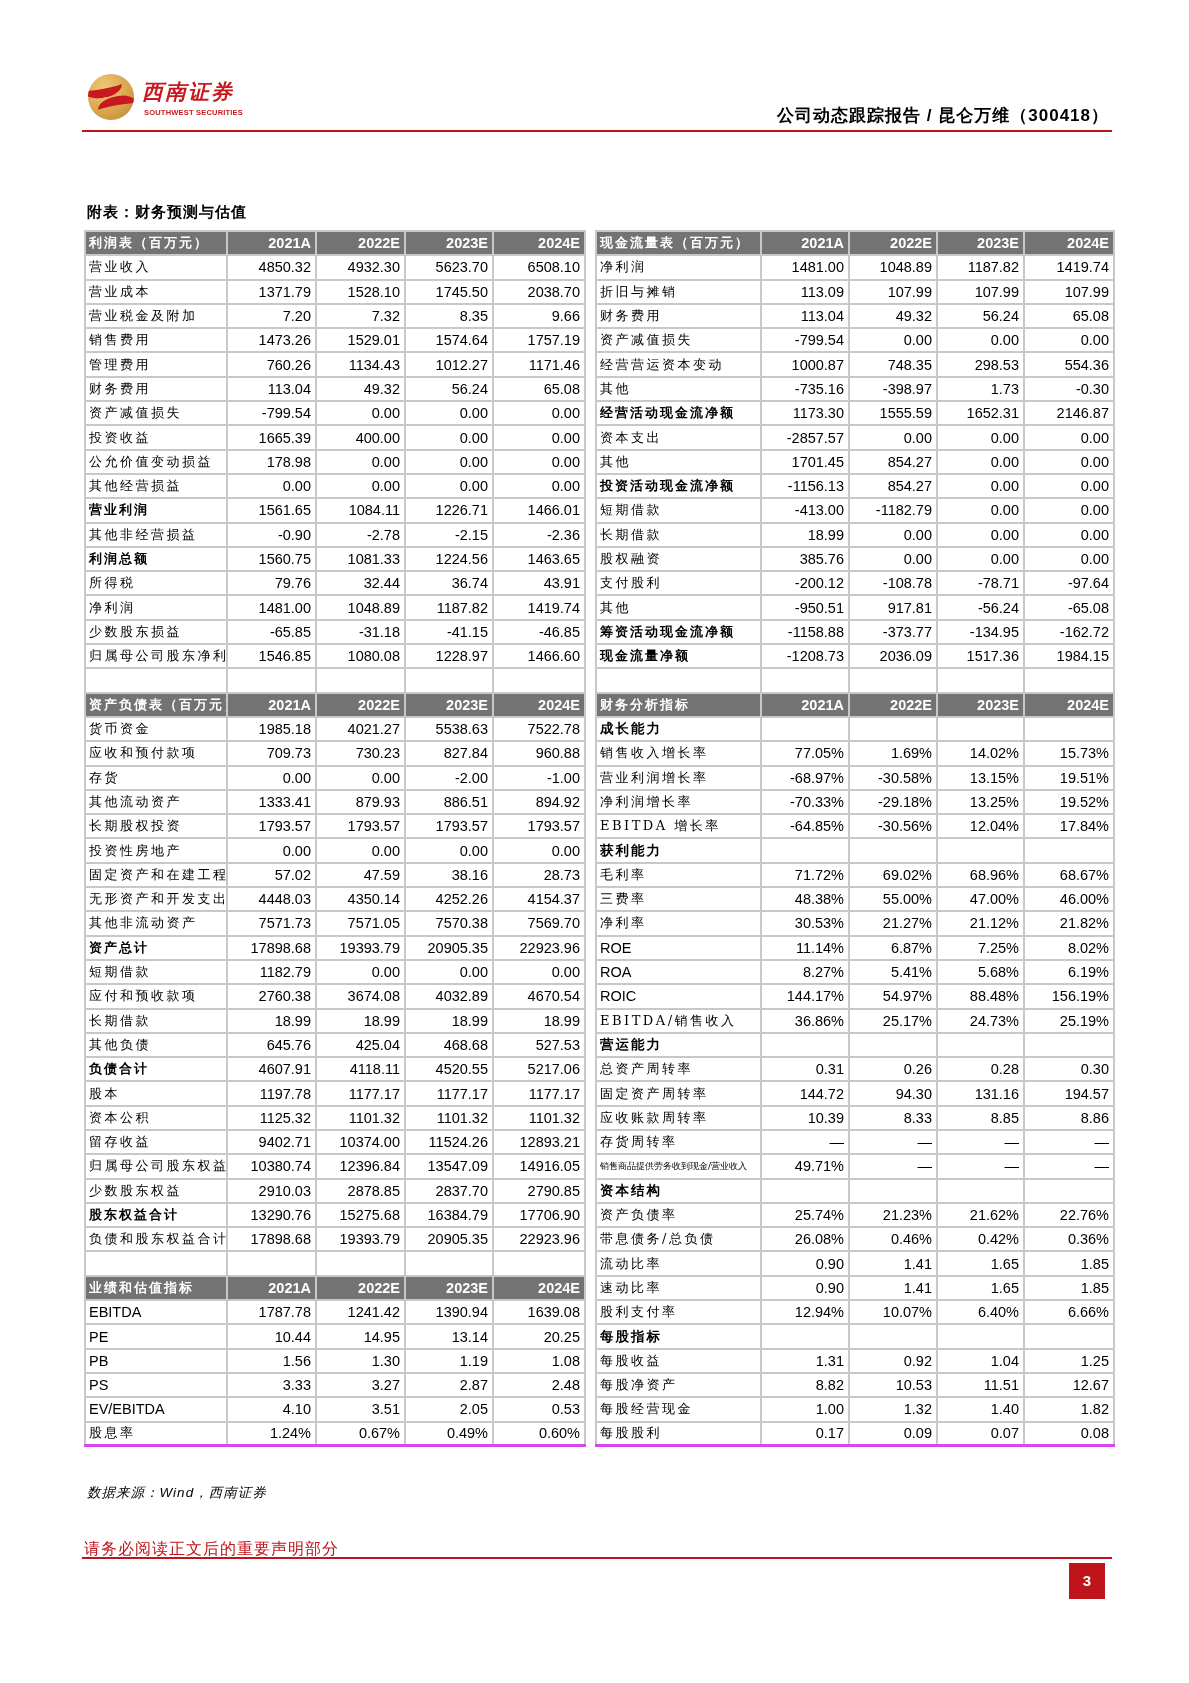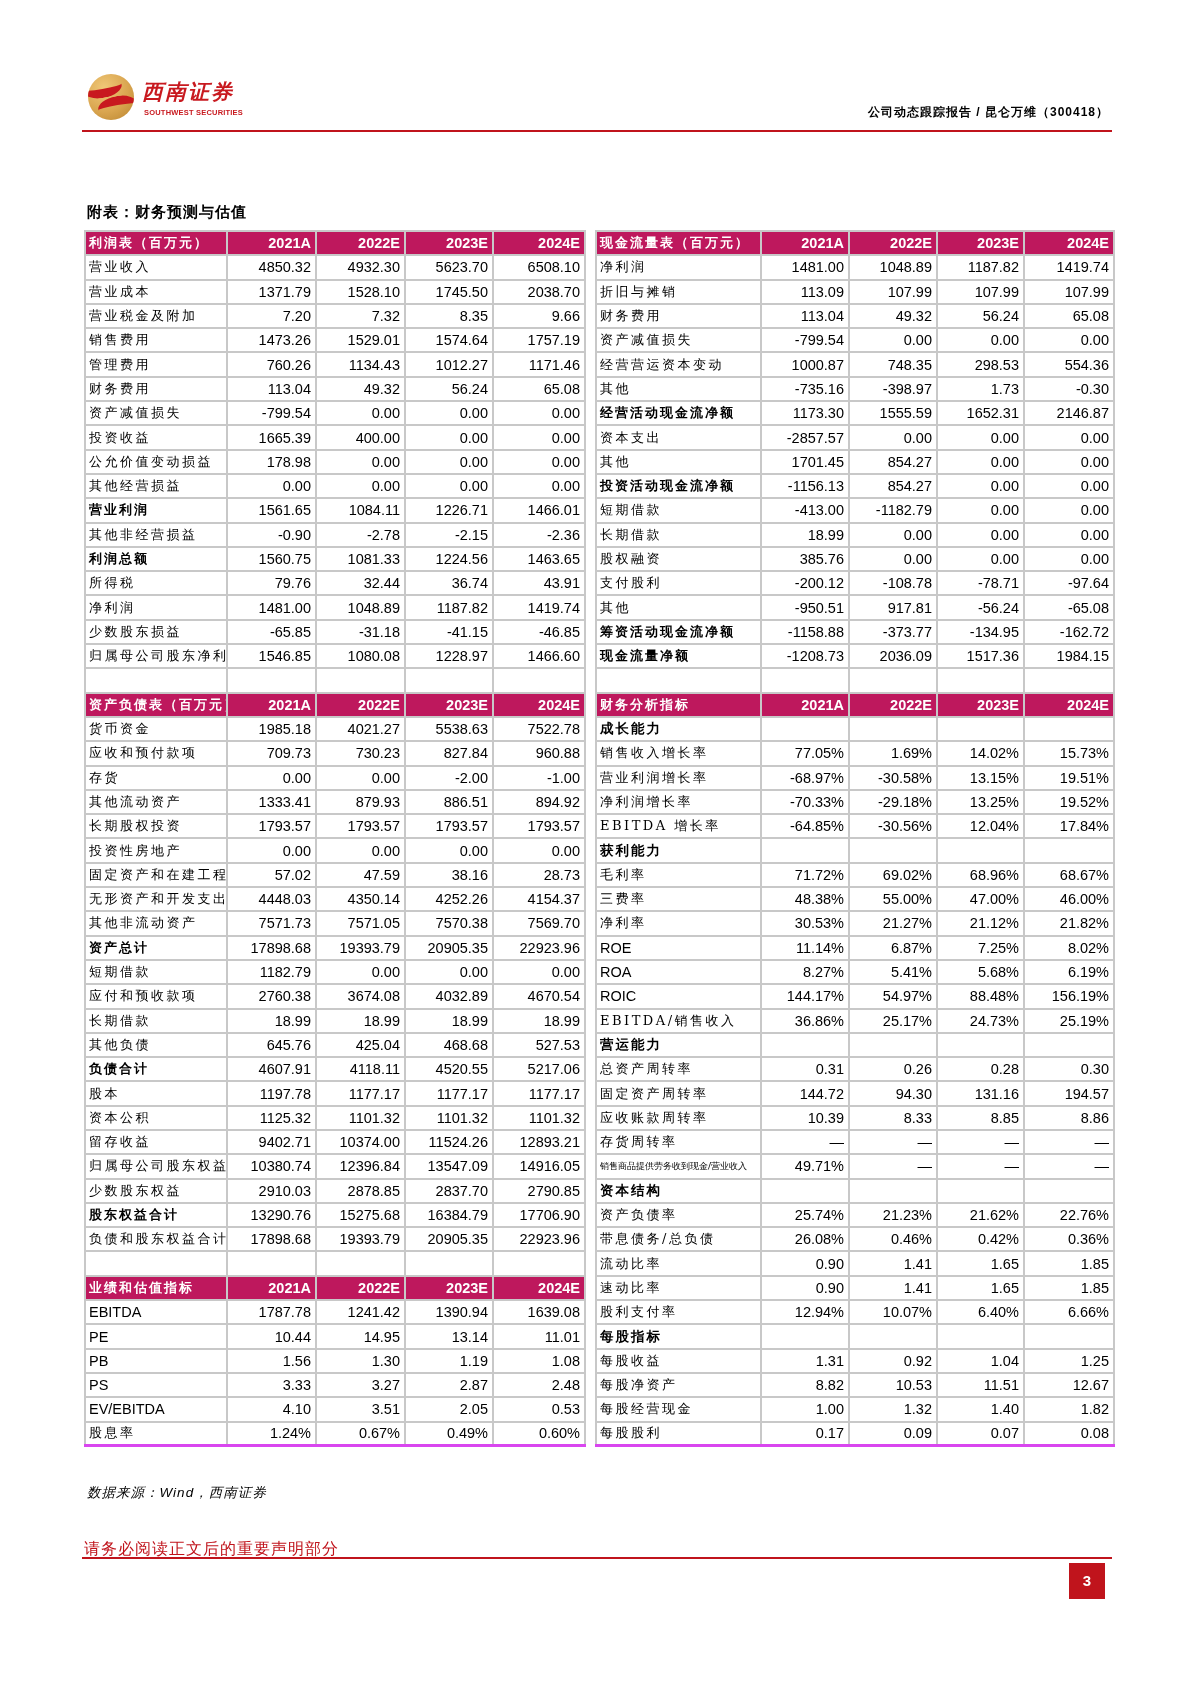--- a/index.html
+++ b/index.html
@@ -7,33 +7,33 @@
   body { position: relative; font-family: "Liberation Sans", "DejaVu Sans", sans-serif; color: #000; }
 
   .header-logo { position: absolute; left: 88px; top: 70px; width: 160px; height: 54px; }
   .logo-mark { position: absolute; left: 0; top: 4px; width: 46px; height: 46px; border-radius: 50%;
     background: radial-gradient(circle at 35% 30%, #f0c878 0%, #d9a54f 55%, #b8832e 100%); overflow: hidden; }
   .logo-mark .swirl1 { position: absolute; left: -6px; top: 2px; width: 40px; height: 22px; border-radius: 50%; border-bottom: 9px solid #c8191f; transform: rotate(-10deg); }
   .logo-mark .swirl2 { position: absolute; left: 10px; top: 22px; width: 40px; height: 22px; border-radius: 50%; border-top: 9px solid #c8191f; transform: rotate(-10deg); }
   .logo-cn { position: absolute; left: 54px; top: 8px; font-family: "DejaVu Serif", serif; font-weight: bold; font-style: italic; font-size: 21px; color: #c8191f; letter-spacing: 2px; text-align: center; }
   .logo-en { position: absolute; left: 56px; top: 38px; font-size: 7.5px; font-weight: bold; color: #c8191f; letter-spacing: 0.2px; }
 
-  .report-title { position: absolute; right: 80px; top: 104px; font-size: 12px; font-weight: bold; letter-spacing: 1px; }
+  .report-title { position: absolute; right: 80px; top: 104px; font-size: 17px; font-weight: bold; letter-spacing: 1px; }
   .header-rule { position: absolute; left: 82px; top: 130px; width: 1030px; height: 2px; background: #c0141c; }
 
   .section-title { position: absolute; left: 87px; top: 203px; font-size: 15px; font-weight: bold; letter-spacing: 1px; }
 
   .fin-table { position: absolute; border-collapse: collapse; table-layout: fixed; font-size: 14.5px; }
   .fin-table td { height: 24.3px; border: 2px solid #c8c8c8; padding: 0 4px; white-space: nowrap; overflow: hidden; }
   .fin-table td.lbl { font-family: "DejaVu Serif", serif; font-size: 13px; letter-spacing: 2.5px; padding-left: 3px; }
   .fin-table td.lbl.latin { font-family: "Liberation Sans", sans-serif; font-size: 14.5px; letter-spacing: 0; }
   .fin-table td.lbl.small { font-size: 9px; letter-spacing: 0; }
   .fin-table td.lbl.bold { font-weight: bold; letter-spacing: 2px; }
   .fin-table td.num { text-align: right; padding-right: 4px; }
-  .fin-table tr.hdr td { background: #be185d; color: #fff; font-weight: bold; border-color: #c8c8c8; margin-top: 16px; }
+  .fin-table tr.hdr td { background: #737373; color: #fff; font-weight: bold; border-color: #c8c8c8; margin-top: 16px; }
   .fin-table tr.hdr td.lbl { font-size: 13px; letter-spacing: 2px; font-weight: bold; }
   .fin-table tr.blank td { height: 24.3px; }
   .fin-table tr.last td { border-bottom: 3px solid #d946ef; }
   .fin-table td.cat { font-family: "DejaVu Serif", serif; font-weight: bold; font-size: 13.5px; letter-spacing: 2px; }
 
   #tbl-left { left: 84px; top: 230px; width: 500px; }
   #tbl-right { left: 595px; top: 230px; width: 518px; padding-left: 38px; }
 
   .source-note { position: absolute; left: 87px; top: 1484px; font-size: 13.5px; font-style: italic; letter-spacing: 1px; }
 
@@ -379,21 +379,21 @@
         <td class="num">1787.78</td>
         <td class="num">1241.42</td>
         <td class="num">1390.94</td>
         <td class="num">1639.08</td>
       </tr>
       <tr>
         <td class="lbl latin">PE</td>
         <td class="num">10.44</td>
         <td class="num">14.95</td>
         <td class="num">13.14</td>
-        <td class="num">11.01</td>
+        <td class="num">20.25</td>
       </tr>
       <tr>
         <td class="lbl latin">PB</td>
         <td class="num">1.56</td>
         <td class="num">1.30</td>
         <td class="num">1.19</td>
         <td class="num">1.08</td>
       </tr>
       <tr>
         <td class="lbl latin">PS</td>

